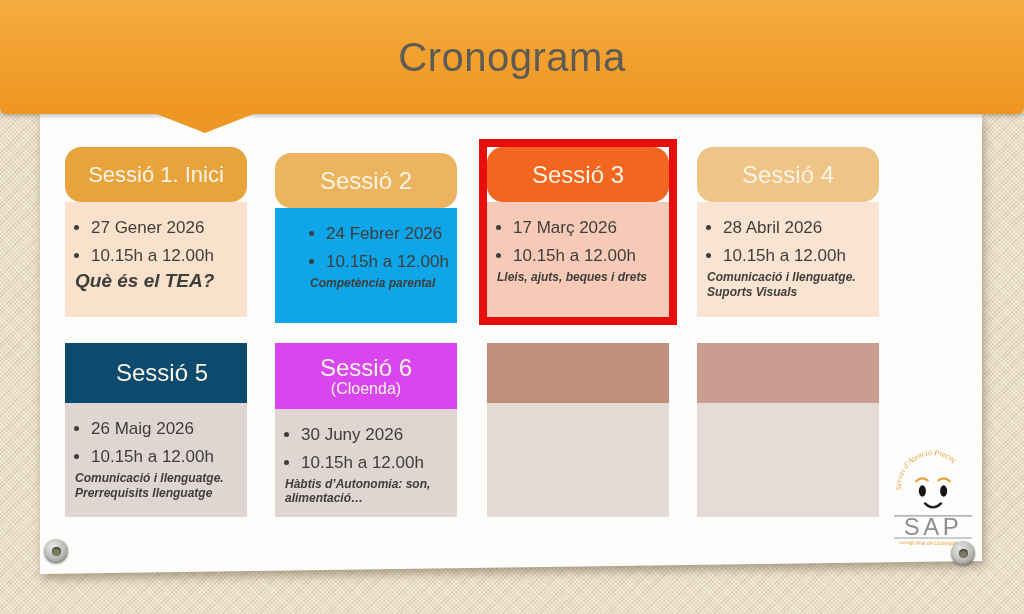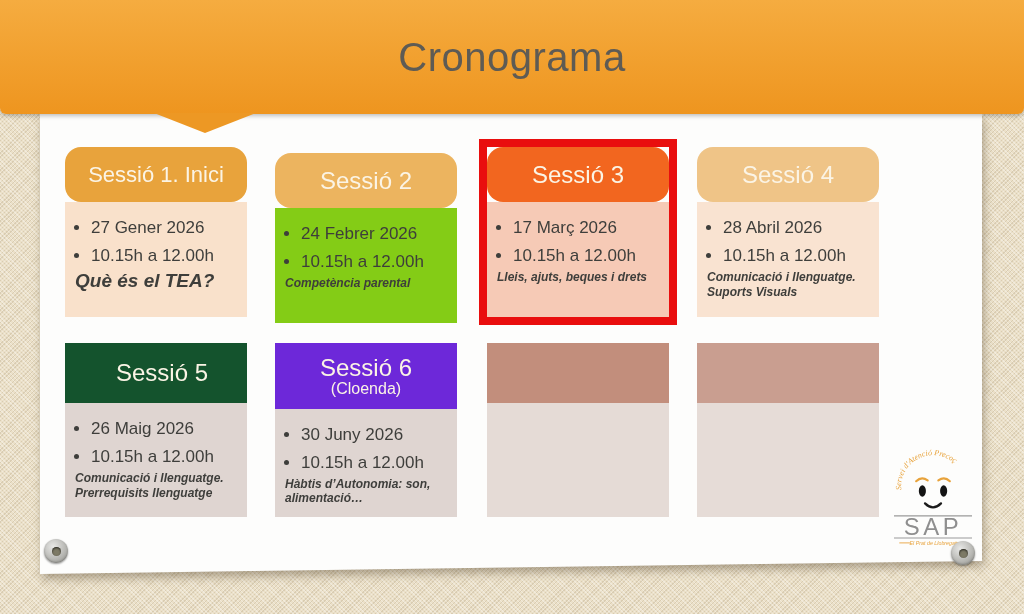--- a/index.html
+++ b/index.html
@@ -89,21 +89,21 @@
         <li>10.15h a 12.00h</li>
       </ul>
       <div class="topic topic-lg">Què és el TEA?</div>
     </div>
   </div>
 
   <div class="card r1" style="left:235px;top:39px;">
     <div class="card-header" style="background: rgb(236, 180, 95);">
       <div class="card-title">Sessió 2</div>
     </div>
-    <div class="card-body" style="background: #84cc16;">
+    <div class="card-body" style="background: #0ea5e9; padding-left: 25px;">
       <ul class="bullets">
         <li>24 Febrer 2026</li>
         <li>10.15h a 12.00h</li>
       </ul>
       <div class="topic topic-md">Competència parental</div>
     </div>
   </div>
 
   <div class="card r1 highlighted" style="left: 447px; top: 33px; --ring: #E90E0E;">
     <div class="card-header" style="background: rgb(242, 102, 31);">
@@ -125,34 +125,34 @@
     <div class="card-body" style="background: rgb(249, 227, 209);">
       <ul class="bullets">
         <li>28 Abril 2026</li>
         <li>10.15h a 12.00h</li>
       </ul>
       <div class="topic topic-sm">Comunicació i llenguatge. Suports Visuals</div>
     </div>
   </div>
 
   <div class="card r2" style="left:25px;top:229px;">
-    <div class="card-header" style="background: #14532d; padding-left: 12px;">
+    <div class="card-header" style="background: #0c4a6e; padding-left: 12px;">
       <div class="card-title">Sessió 5</div>
     </div>
     <div class="card-body" style="background: rgb(223, 213, 209);">
       <ul class="bullets">
         <li>26 Maig 2026</li>
         <li>10.15h a 12.00h</li>
       </ul>
       <div class="topic topic-sm">Comunicació i llenguatge. Prerrequisits llenguatge</div>
     </div>
   </div>
 
   <div class="card r2 tall" style="left:235px;top:229px;">
-    <div class="card-header" style="background: #6d28d9;">
+    <div class="card-header" style="background: #d946ef;">
       <div class="card-title">Sessió 6</div>
       <div class="card-subtitle">(Cloenda)</div>
     </div>
     <div class="card-body" style="background: rgb(223, 213, 209);">
       <ul class="bullets">
         <li>30 Juny 2026</li>
         <li>10.15h a 12.00h</li>
       </ul>
       <div class="topic topic-md">Hàbtis d’Autonomia: son, alimentació…</div>
     </div>

